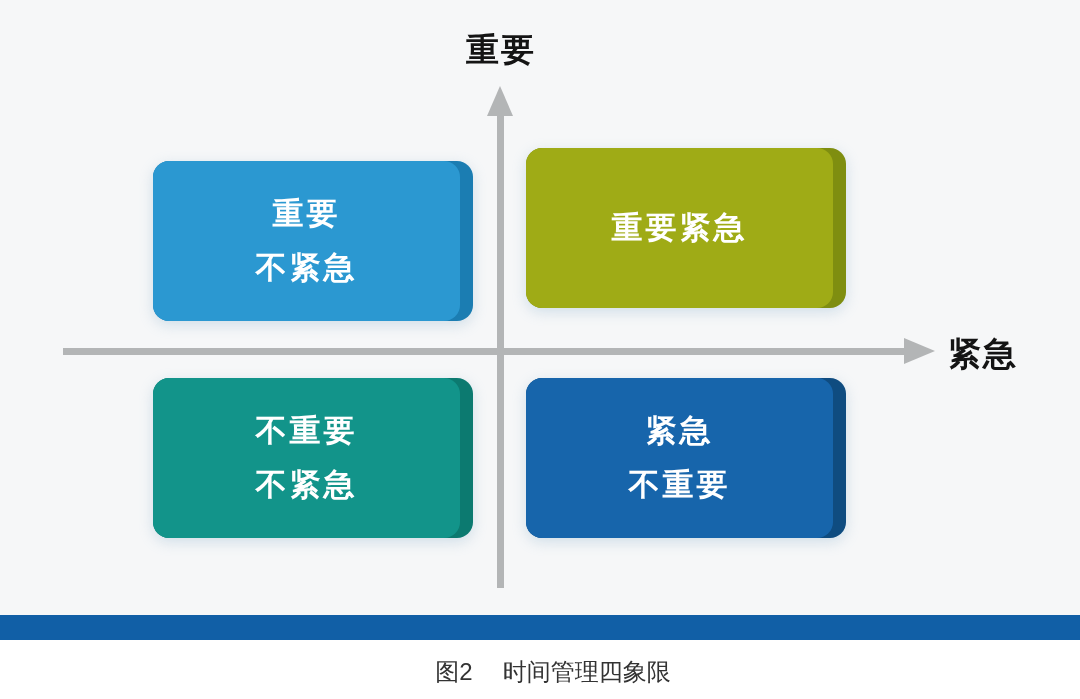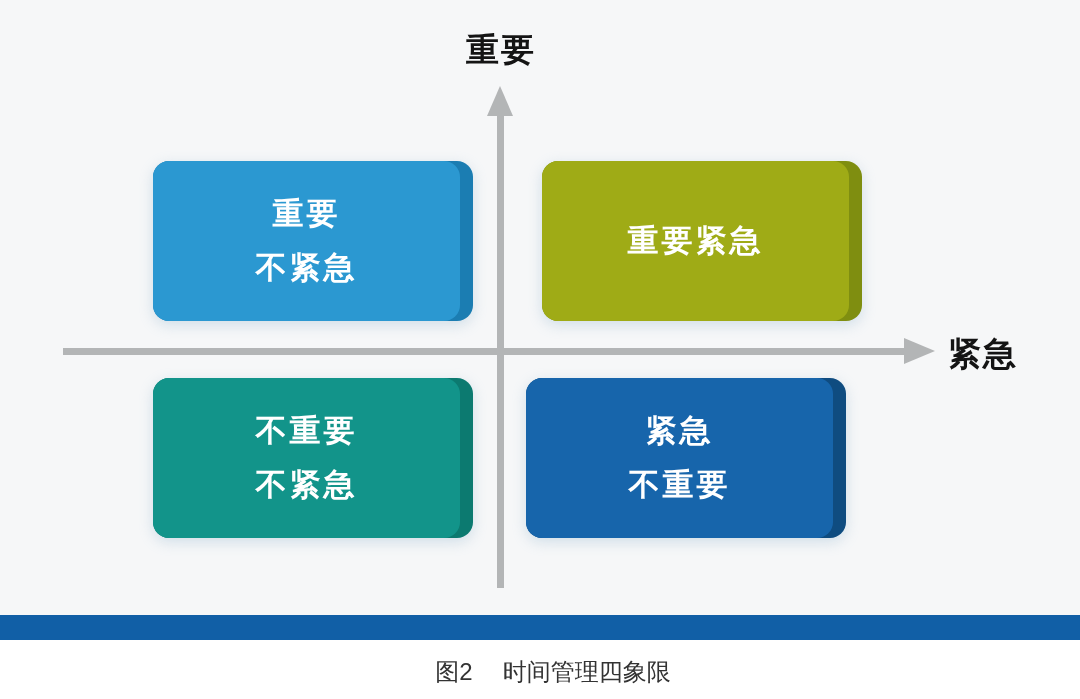--- a/index.html
+++ b/index.html
@@ -25,21 +25,21 @@
   .x-label{left:948px;top:332px;}
 
   
   .quad{position:absolute;width:320px;height:160px;border-radius:16px;
     box-shadow:0 4px 14px rgba(130,170,200,.32);}
   .quad .face{position:absolute;left:0;top:0;right:13px;bottom:0;border-radius:16px;
     display:flex;flex-direction:column;justify-content:center;align-items:center;}
   .quad .ln{display:block;color:#ffffff;font-size:31px;font-weight:bold;
     line-height:54px;letter-spacing:3px;text-align:center;}
   .tl{left:153px;top:161px;}
-  .tr{left:526px;top:161px;margin-left:16px;}
+  .tr{left:526px;top:148px;}
   .bl{left:153px;top:378px;}
   .br{left:526px;top:378px;}
 
   
   .bar{position:absolute;left:0;top:615px;width:1080px;height:25px;background:var(--bar);}
 
   
   .caption{position:absolute;left:0;top:656px;width:1080px;text-align:center;
     font-size:24px;color:#333333;padding-left:26px;box-sizing:border-box;}
   .caption .prefix{margin-right:30px;}

